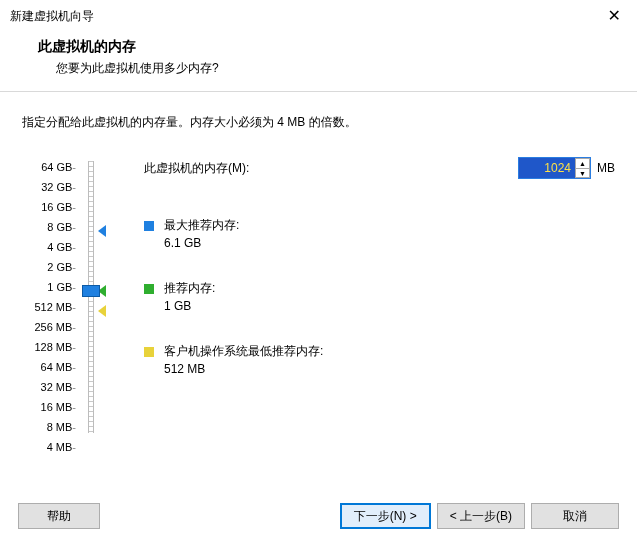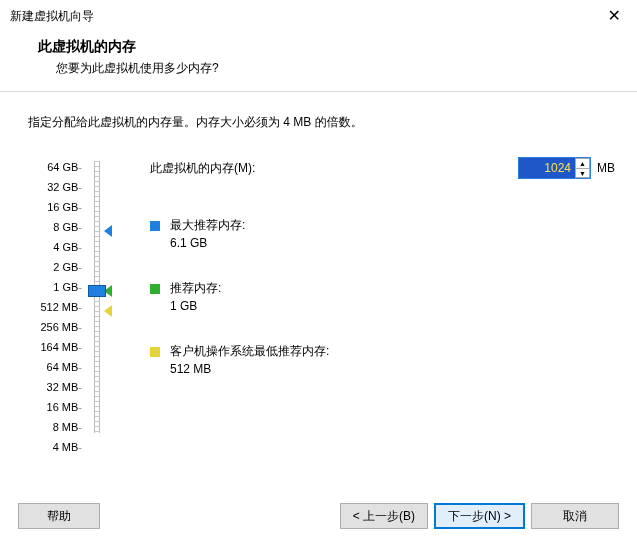--- a/index.html
+++ b/index.html
@@ -22,21 +22,21 @@
   }
   .titlebar .title { font-size:12px; }
   .titlebar .close { font-size:16px; font-family: Arial, sans-serif; line-height:1; padding:0 6px; cursor:default;}
   .header {
     padding: 8px 18px 14px 38px;
     border-bottom: 1px solid #d9d9d9;
   }
   .header h1 { margin:0 0 4px 0; font-size:14px; font-weight:bold;}
   .header .sub { margin:0 0 0 18px; font-size:12px;}
   .content {
-    padding: 22px 22px 10px 28px;
+    padding: 22px 22px 10px 22px;
   }
   .desc { font-size:12px; margin-bottom: 26px;}
   .mem-area { display:flex; }
   .scale {
     width: 60px;
     text-align:right;
     font-size:11px;
     line-height:1;
     position:relative;
   }
@@ -184,21 +184,21 @@
         </div>
         <div class="tick">
           <span>512 MB</span>
           <span style="color: rgb(136, 136, 136);"> -</span>
         </div>
         <div class="tick">
           <span>256 MB</span>
           <span style="color: rgb(136, 136, 136);"> -</span>
         </div>
         <div class="tick">
-          <span>164 MB</span>
+          <span>128 MB</span>
           <span style="color: rgb(136, 136, 136);"> -</span>
         </div>
         <div class="tick">
           <span>64 MB</span>
           <span style="color: rgb(136, 136, 136);"> -</span>
         </div>
         <div class="tick">
           <span>32 MB</span>
           <span style="color: rgb(136, 136, 136);"> -</span>
         </div>
@@ -262,16 +262,16 @@
           <div class="val">512 MB</div>
         </div>
       </div>
     </div>
   </div>
 </div>
 
 <div class="footer">
   <button class="btn help">帮助</button>
   <span class="spacer"></span>
+  <button class="btn primary">下一步(N) &gt;</button>
   <button class="btn">&lt; 上一步(B)</button>
-  <button class="btn primary">下一步(N) &gt;</button>
   <button class="btn">取消</button>
 </div>
 
 </body></html>

